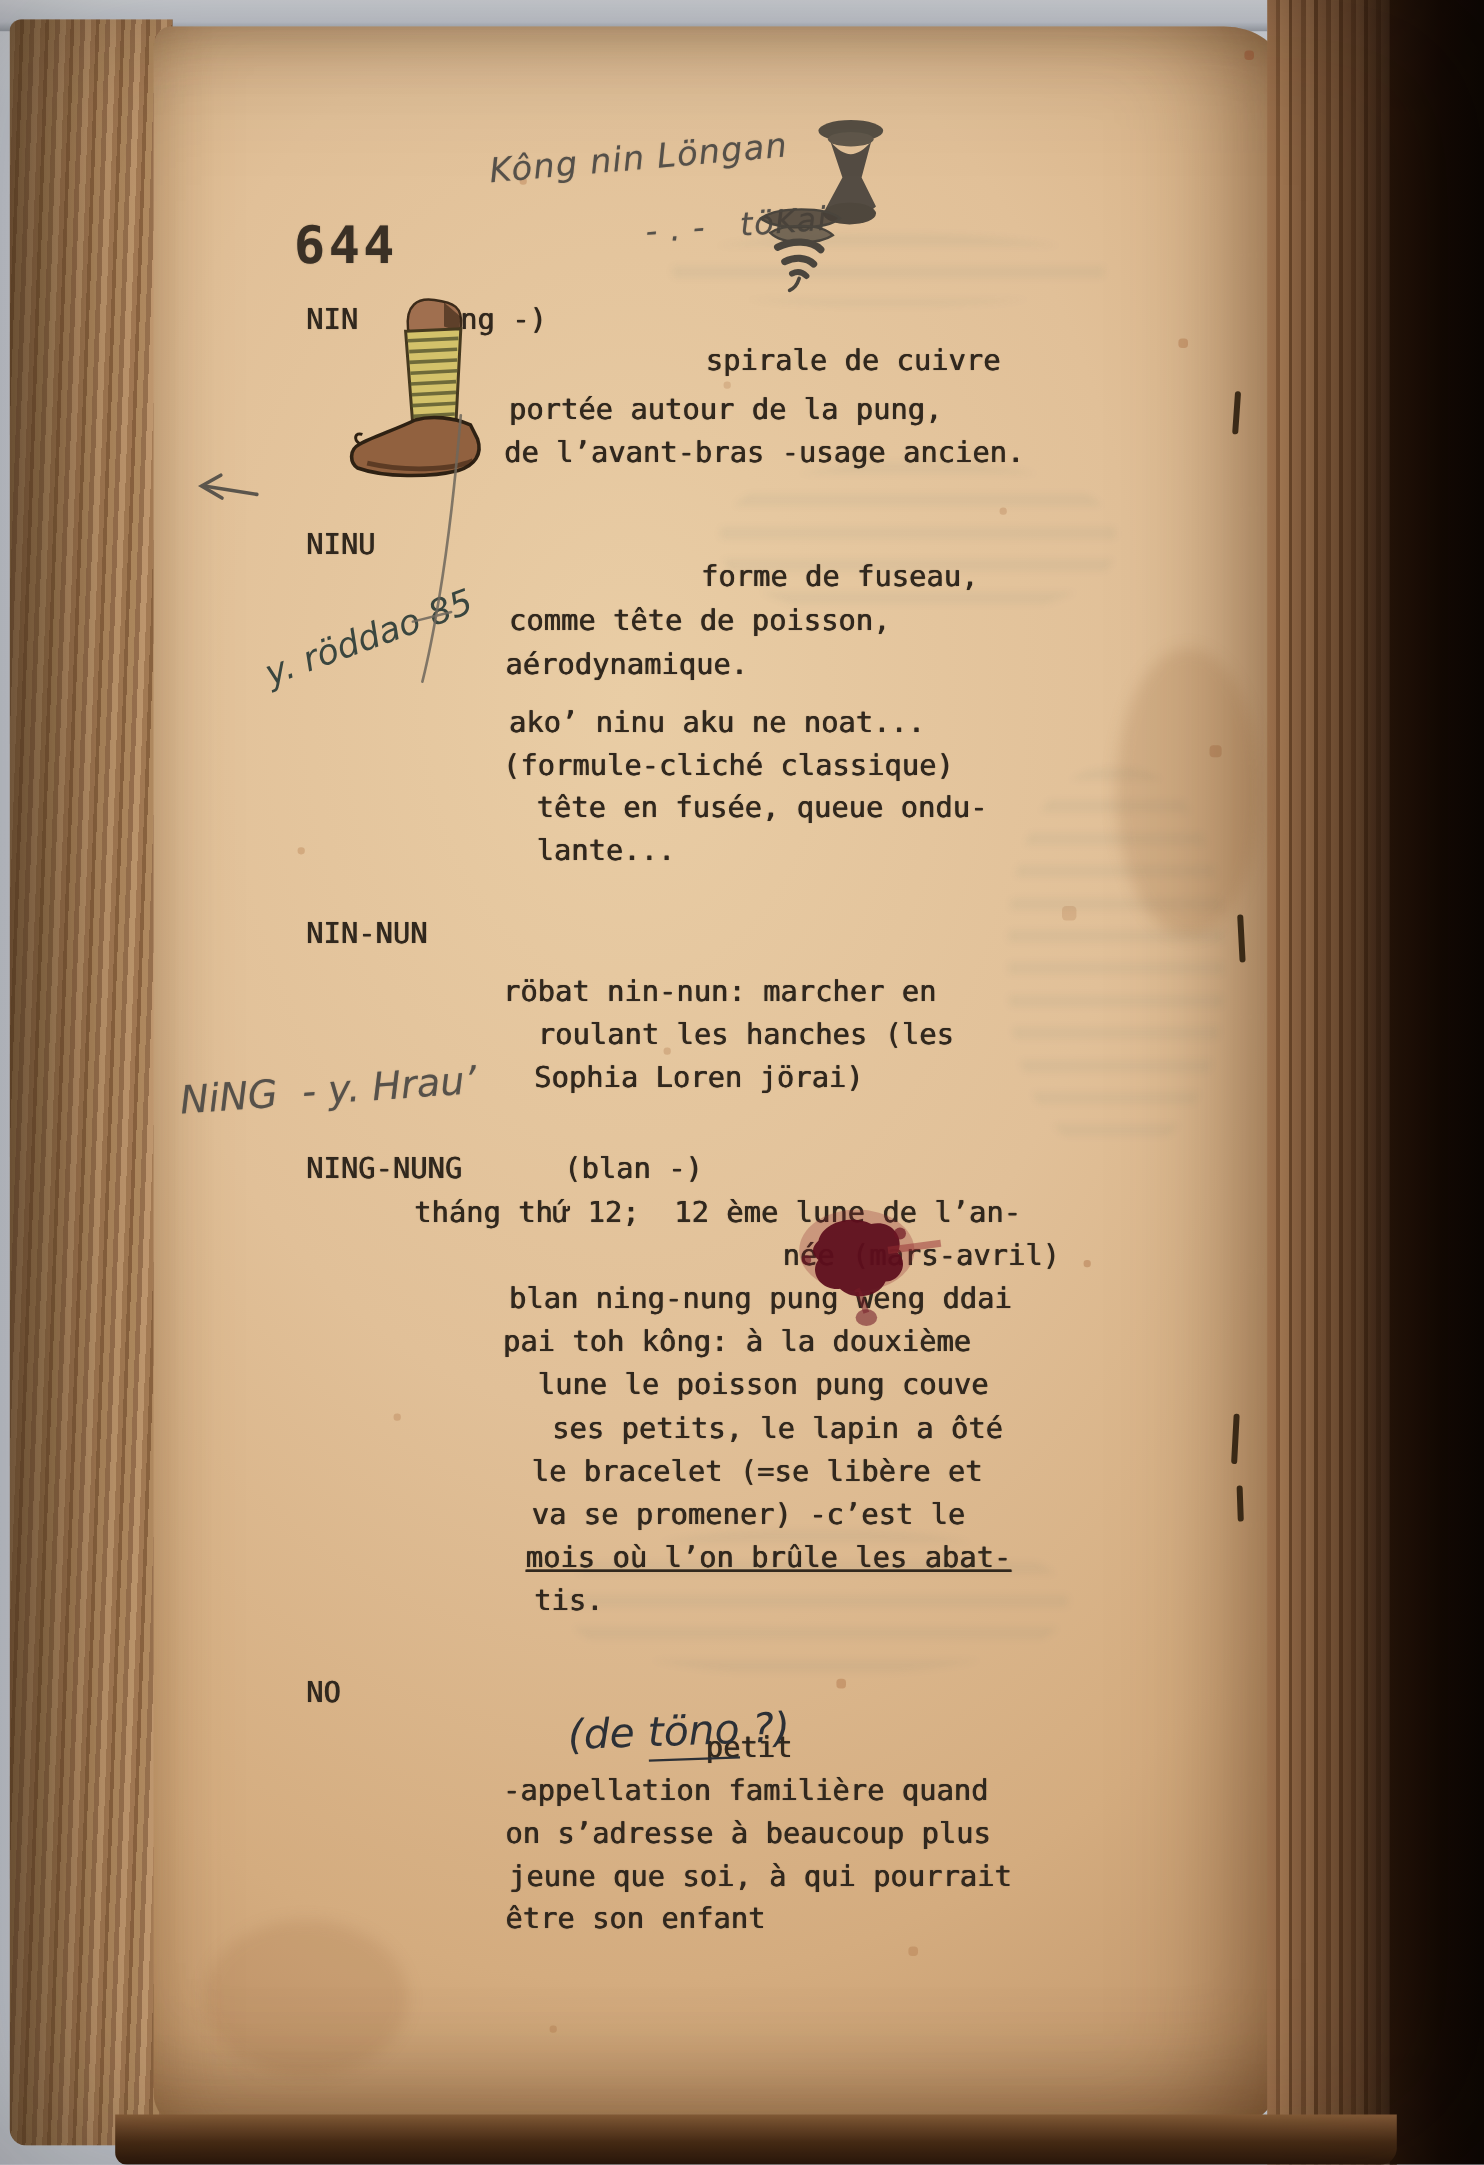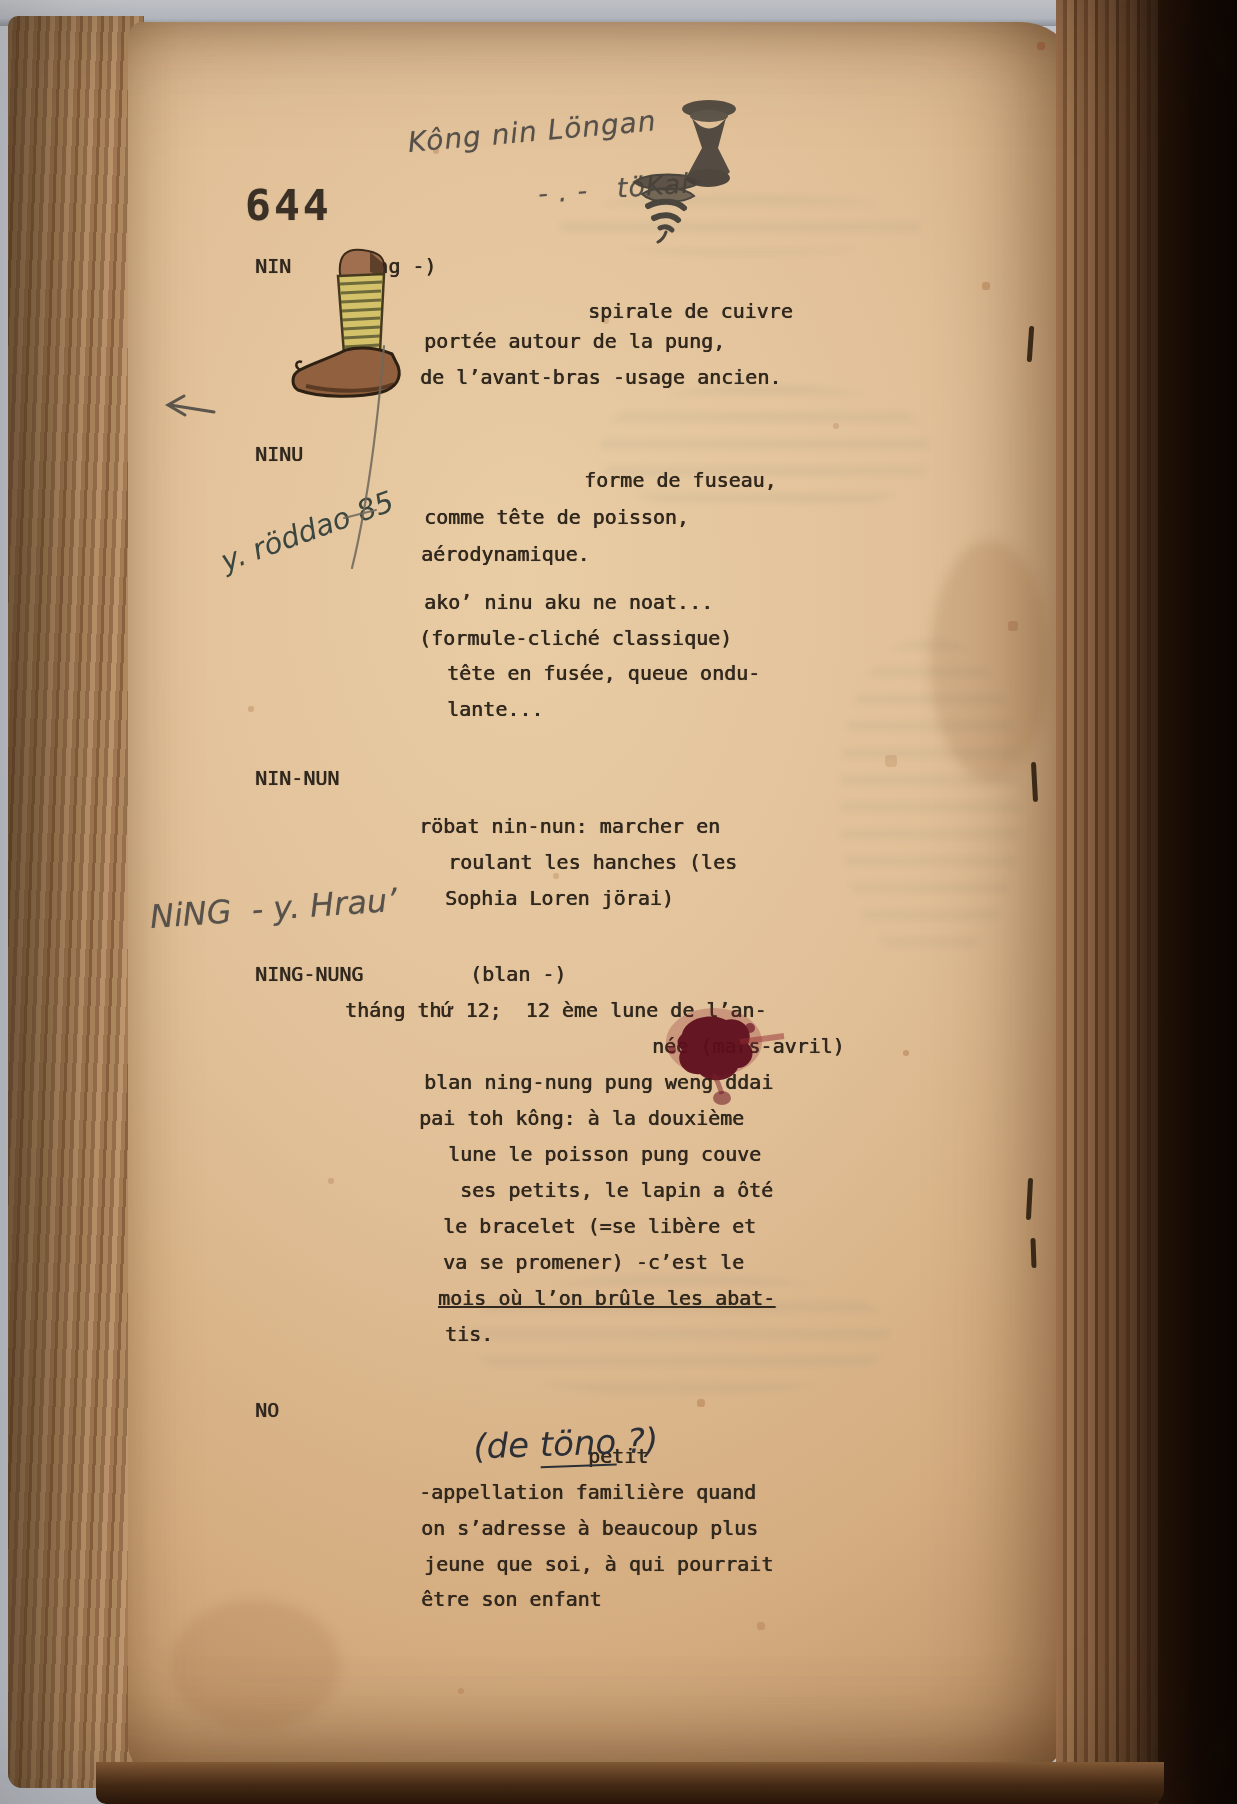--- a/index.html
+++ b/index.html
@@ -38,21 +38,21 @@
   .stain{position:absolute;border-radius:50%;filter:blur(6px);}
   .foxing{position:absolute;left:0;top:0;width:2px;height:2px;border-radius:50%;background:transparent;
     box-shadow:435px 150px 0 2px rgba(160,90,40,.28),1040px 45px 0 3px rgba(150,60,30,.35),
       250px 708px 0 2px rgba(160,90,40,.25),985px 285px 0 3px rgba(155,85,40,.3),
       1012px 625px 0 4px rgba(140,75,35,.25),700px 1402px 0 3px rgba(150,80,35,.28),
       905px 1052px 0 2px rgba(150,80,35,.3),555px 875px 0 2px rgba(150,80,35,.22),
       835px 425px 0 2px rgba(150,80,35,.2),760px 1625px 0 3px rgba(150,80,35,.22),
       330px 1180px 0 2px rgba(150,80,35,.22),890px 760px 0 5px rgba(150,80,35,.16),
       460px 1690px 0 2px rgba(150,80,35,.2),605px 320px 0 2px rgba(150,80,35,.18);}
   
-  .tw{position:absolute;font-family:"DejaVu Sans Mono",monospace;font-size:20px;line-height:36px;
+  .tw{position:absolute;font-family:"DejaVu Sans Mono",monospace;font-size:24px;line-height:36px;
     color:#31281e;white-space:pre;letter-spacing:0;z-index:20;
     text-shadow:.5px 0 0 currentColor,0 0 1px rgba(49,40,30,.45);}
   .pageno{position:absolute;font-family:"DejaVu Sans Mono",monospace;font-size:43px;font-weight:bold;
     color:#3a3025;letter-spacing:3px;z-index:20;text-shadow:0 0 1px rgba(58,48,37,.5);}
   .hw{position:absolute;font-family:"DejaVu Sans",sans-serif;font-style:italic;white-space:pre;z-index:25;
     transform-origin:left center;}
   .hw-pencil{color:#56514a;text-shadow:0 0 1px rgba(86,81,74,.4);}
   .hw-ink{color:#3a463f;}
   .hw-darkink{color:#2c3036;}
   .u-word{border-bottom:2.5px solid currentColor;padding-bottom:2px;}
@@ -136,21 +136,21 @@
 
   <svg class="sketch" style="left:340px;top:342px;" width="50" height="230" viewBox="0 0 50 230">
     <g stroke="#6e675c" fill="none" stroke-linecap="round" opacity=".85">
       <path d="M44 4 C40 52 34 108 26 156 C22 180 18 202 12 226" stroke-width="2.2"></path>
       <path d="M4 176 L36 168" stroke-width="2"></path>
     </g>
   </svg>
 
   <div class="tw" style="left:255px;top:248px;">NIN</div>
   <div class="tw" style="left:340px;top:248px;">(kông -)</div>
-  <div class="tw" style="left:588px;top:293px;text-align:center;">spirale de cuivre</div>
+  <div class="tw" style="left:588px;top:282px;text-align:center;">spirale de cuivre</div>
   <div class="tw" style="left:424px;top:323px;">portée autour de la pung,</div>
   <div class="tw" style="left:420px;top:359px;">de l’avant-bras -usage ancien.</div>
 
   <div class="tw" style="left:255px;top:436px;">NINU</div>
   <div class="tw" style="left:584px;top:462px;">forme de fuseau,</div>
   <div class="tw" style="left:424px;top:499px;">comme tête de poisson,</div>
   <div class="tw" style="left:421px;top:536px;">aérodynamique.</div>
   <div class="tw" style="left:424px;top:584px;">ako’ ninu aku ne noat...</div>
   <div class="tw" style="left:419px;top:620px;">(formule-cliché classique)</div>
   <div class="tw" style="left:447px;top:655px;">tête en fusée, queue ondu-</div>

